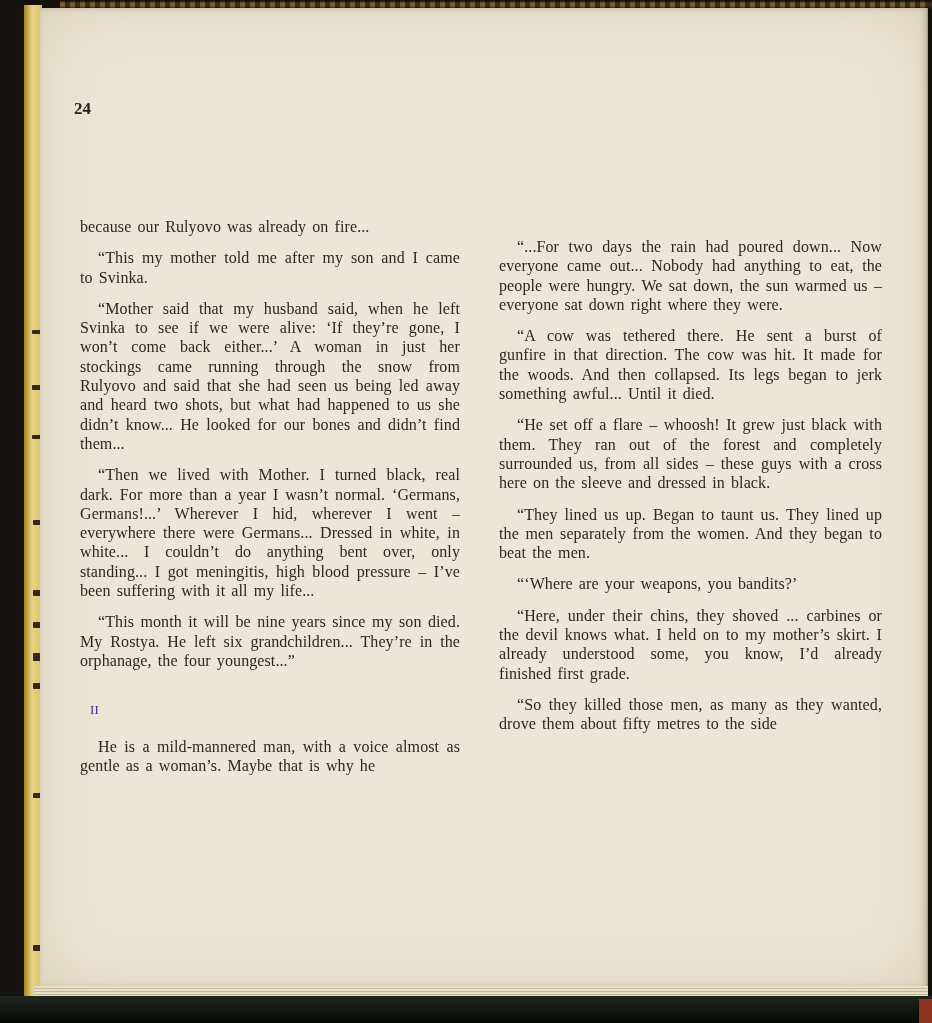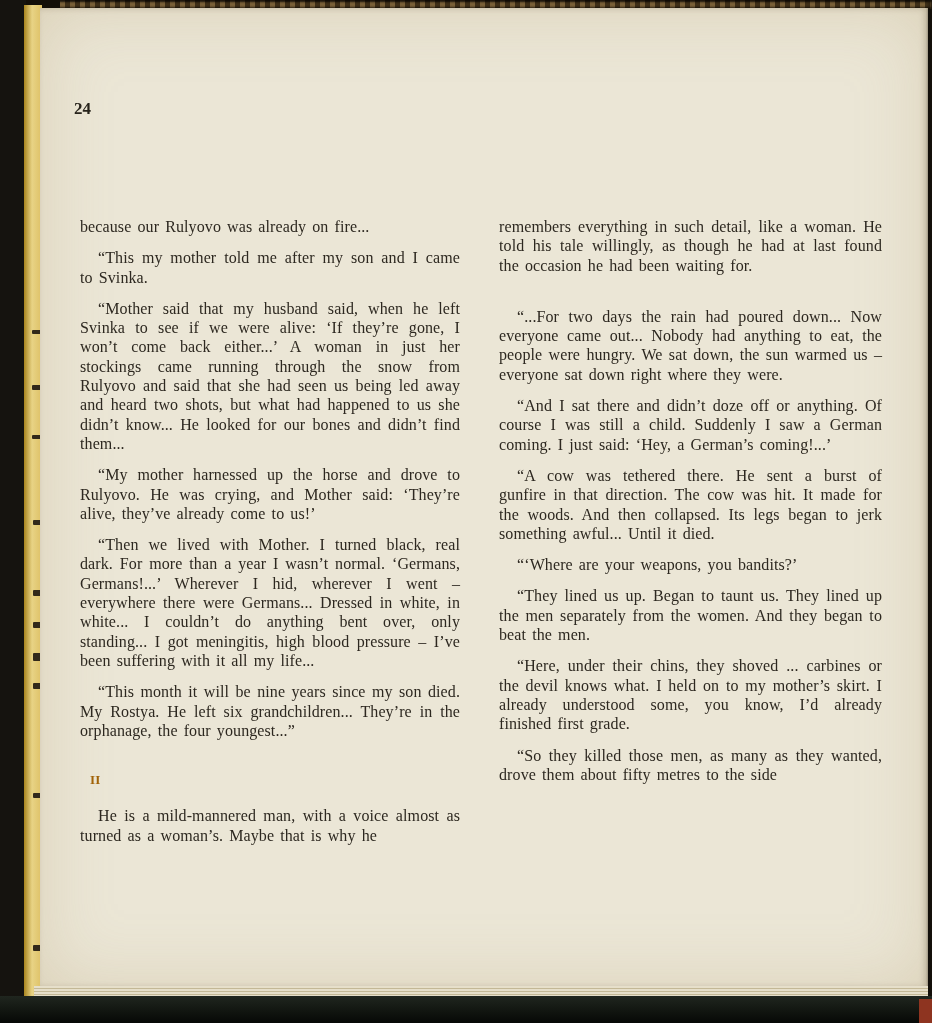--- a/index.html
+++ b/index.html
@@ -61,21 +61,21 @@
     word-spacing:2px;letter-spacing:.1px;
     color:#2d2820;
   }
   .col-left{left:28px;}
   .col-right{left:447px;width:407px;}
   .col p{margin:12px;text-indent:18px;}
   .col p.noindent{text-indent:0;}
   .col p.gap{margin-top:32px;}
   .sec-heading{
     margin:30px 0 17px 22px;
-    font-size:13px;font-weight:bold;color:#a16207;
+    font-size:13px;font-weight:normal;color:#4c1d95;
   }
   b{font-weight:bold;}
 </style>
 </head>
 <body>
 
 <div class="top-braid"></div>
 <div class="top-braid-dark"></div>
 <div class="spine-black"></div>
 
@@ -93,36 +93,34 @@
 </div>
 
 <div class="page">
 
   <div class="pagenum">24</div>
 
   <div class="col col-left">
     <p class="noindent">because our Rulyovo was already on fire...</p>
     <p>“This my mother told me after my son and I came to Svinka.</p>
     <p>“Mother said that my husband said, when he left Svinka to see if we were alive: ‘If they’re gone, I won’t come back either...’ A woman in just her stockings came running through the snow from Rulyovo and said that she had seen us being led away and heard two shots, but what had happened to us she didn’t know... He looked for our bones and didn’t find them...</p>
-    <p>“My mother harnessed up the horse and drove to Rulyovo. He was crying, and Mother said: ‘They’re alive, they’ve already come to us!’</p>
     <p>“Then we lived with Mother. I turned black, real dark. For more than a year I wasn’t normal. ‘Germans, Germans!...’ Wherever I hid, wherever I went – everywhere there were Germans... Dressed in white, in white... I couldn’t do anything bent over, only standing... I got meningitis, high blood pressure – I’ve been suffering with it all my life...</p>
     <p>“This month it will be nine years since my son died. My Rostya. He left six grandchildren... They’re in the orphanage, the four youngest...”</p>
 
     <div class="sec-heading">II</div>
 
-    <p>He is a mild-mannered man, with a voice almost as turned as a woman’s. Maybe that is why he</p>
+    <p>He is a mild-mannered man, with a voice almost as gentle as a woman’s. Maybe that is why he</p>
   </div>
 
   <div class="col col-right">
-    <p class="noindent">remembers everything in such detail, like a woman. He told his tale willingly, as though he had at last found the occasion he had been waiting for.</p>
     <p class="gap">“...For two days the rain had poured down... Now everyone came out... Nobody had anything to eat, the people were hungry. We sat down, the sun warmed us – everyone sat down right where they were.</p>
-    <p>“And I sat there and didn’t doze off or anything. Of course I was still a child. Suddenly I saw a German coming. I just said: ‘Hey, a German’s coming!...’</p>
     <p>“A cow was tethered there. He sent a burst of gunfire in that direction. The cow was hit. It made for the woods. And then collapsed. Its legs began to jerk something awful... Until it died.</p>
+    <p>“He set off a flare – whoosh! It grew just black with them. They ran out of the forest and completely surrounded us, from all sides – these guys with a cross here on the sleeve and dressed in black.</p>
+    <p>“They lined us up. Began to taunt us. They lined up the men separately from the women. And they began to beat the men.</p>
     <p>“‘Where are your weapons, you bandits?’</p>
-    <p>“They lined us up. Began to taunt us. They lined up the men separately from the women. And they began to beat the men.</p>
     <p>“Here, under their chins, they shoved ... carbines or the devil knows what. I held on to my mother’s skirt. I already understood some, you know, I’d already finished first grade.</p>
     <p>“So they killed those men, as many as they wanted, drove them about fifty metres to the side</p>
   </div>
 </div>
 
 <div class="right-shadow"></div>
 <div class="bottom-fan"></div>
 <div class="bottom-band"></div>
 <div class="bottom-red"></div>
 

